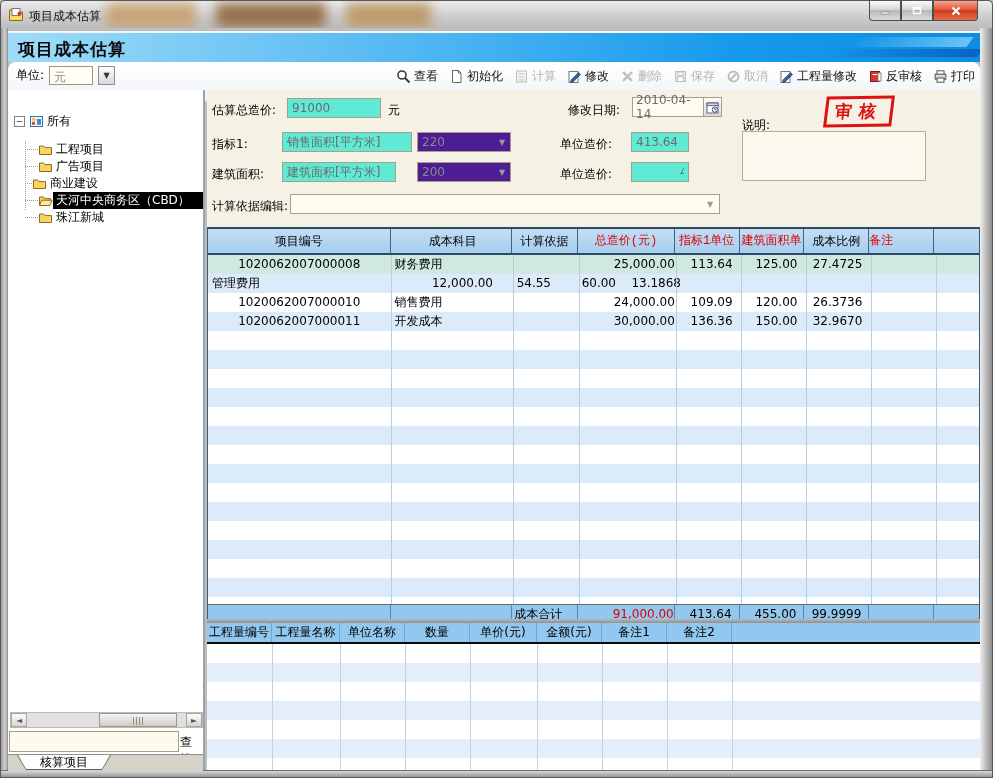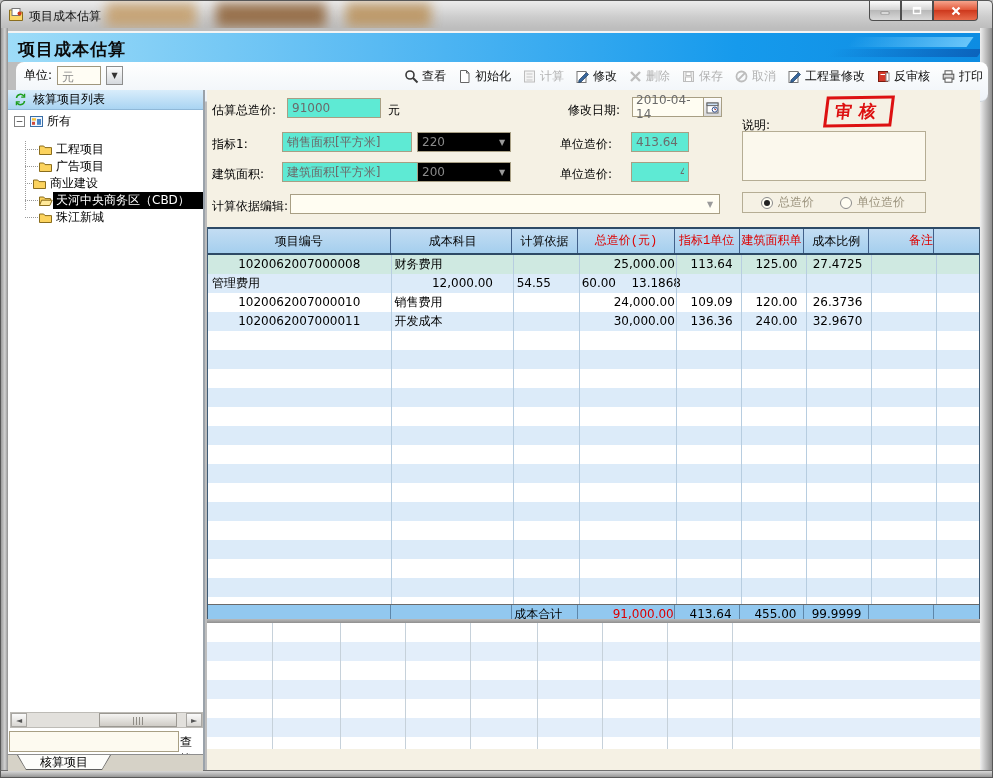--- a/index.html
+++ b/index.html
@@ -18,21 +18,21 @@
   .frame-right{position:absolute;left:980px;top:28px;width:13px;height:750px;border-right:1px solid #585858;box-sizing:border-box;background:linear-gradient(90deg,#efefef,#c2c2c2 45%,#8f8f8f);}
   .frame-bottom{position:absolute;left:0;top:770px;width:993px;height:8px;border:1px solid #585858;border-top:1px solid #6f6f6f;box-sizing:border-box;background:linear-gradient(#d8d8d8,#969696);}
 
   
   .banner{position:absolute;left:8px;top:31px;width:972px;height:31px;background:linear-gradient(90deg,#9edcf8,#4cb4f2 45%,#169aec 75%,#0d8ce2);border-top:2px solid #f4f4f4;box-sizing:border-box;overflow:hidden;}
   .banner-title{position:absolute;left:10px;top:5px;font-size:17px;font-weight:bold;color:#0b0b0b;letter-spacing:1px;}
   .banner-art1{position:absolute;right:10px;top:4px;width:120px;height:10px;background:linear-gradient(90deg,transparent,#7fd4ff);transform:skewX(-35deg);opacity:.8;}
   .banner-art2{position:absolute;right:0;top:16px;width:150px;height:8px;background:linear-gradient(90deg,transparent,#0b5fb8);transform:skewX(-35deg);opacity:.9;}
 
   
-  .toolbar{position:absolute;left:16px;top:62px;width:972px;height:40px;background:linear-gradient(#ffffff,#eef3f8);border-bottom:1px solid #cfd6dd;box-sizing:border-box;border-radius:8px;}
+  .toolbar{position:absolute;left:8px;top:62px;width:972px;height:40px;background:linear-gradient(#ffffff,#eef3f8);border-bottom:1px solid #cfd6dd;box-sizing:border-box;border-radius:8px;}
   .unit-group{position:absolute;left:8px;top:4px;display:flex;align-items:center;gap:5px;}
   .unit-field{width:44px;height:19px;background:#fffdf4;border:1px solid #9f967d;box-sizing:border-box;color:#8a8a8a;padding:2px 4px;display:inline-block;}
   .unit-btn{width:17px;height:19px;border:1px solid #8d8d8d;background:linear-gradient(#fdfdfd,#d5d9de);display:inline-flex;align-items:center;justify-content:center;color:#333;font-size:8px;box-sizing:border-box;}
   .tool-buttons{position:absolute;right:4px;top:0;height:28px;display:flex;align-items:center;gap:9px;}
   .tool-btn{display:flex;align-items:center;gap:3px;cursor:default;padding:2px 1px;}
   .tool-btn span{color:#111;}
   .tool-btn.disabled span{color:#b2b2b2;}
 
   
   .sidebar{position:absolute;left:8px;top:90px;width:197px;height:680px;background:#ffffff;border-right:2px solid #9aa2aa;box-sizing:border-box;}
@@ -54,21 +54,21 @@
   .find-input{position:absolute;left:1px;top:1px;width:170px;height:21px;background:#fdfaf0;border:1px solid #a89f84;box-sizing:border-box;font:inherit;color:#555;padding:0 4px;}
   .find-label{position:absolute;left:172px;top:4px;color:#000;}
   .tab-row{position:absolute;left:0;top:664px;width:195px;height:16px;background:#d6d2c7;border-top:1px solid #8e8e8e;}
   .tab-outer{position:absolute;left:9px;top:0;width:94px;height:15px;background:#5f5f5f;clip-path:polygon(0 0,100% 0,calc(100% - 9px) 100%,9px 100%);}
   .tab-inner{position:absolute;left:1px;top:0;width:92px;height:14px;background:#fdfdfb;clip-path:polygon(0 0,100% 0,calc(100% - 8px) 100%,8px 100%);display:flex;align-items:center;justify-content:center;}
 
   
   .content{position:absolute;left:207px;top:90px;width:773px;height:680px;background:#f5f1e4;}
   .flabel{position:absolute;color:#000;}
   .finput{position:absolute;background:#5eead4;border:1px solid #a89f84;box-sizing:border-box;color:#6b6b6b;padding:2px 4px;font:inherit;height:20px;}
-  .fselect{position:absolute;background:#000000;border:1px solid #a89f84;box-sizing:border-box;height:20px;color:#8a8a8a;display:flex;align-items:center;}
+  .fselect{position:absolute;background:#4c1d95;border:1px solid #a89f84;box-sizing:border-box;height:20px;color:#8a8a8a;display:flex;align-items:center;}
   .fselect .val{flex:1;padding:0 4px;}
   .fselect .arr{width:16px;text-align:center;color:#9a9a9a;font-size:8px;}
   .date-box{position:absolute;left:425px;top:7px;width:90px;height:20px;background:#fffdf2;border:1px solid #a89f84;box-sizing:border-box;display:flex;align-items:center;}
   .date-box .val{flex:1;padding:0 3px;color:#6b6b6b;}
   .cal-btn{width:17px;height:18px;background:linear-gradient(#fdfdfd,#d9d9d9);border-left:1px solid #a89f84;display:flex;align-items:center;justify-content:center;}
   .stamp{position:absolute;left:618px;top:6px;border:3px solid #dd1111;color:#dd1111;font-size:17px;font-weight:bold;padding:1px 7px;letter-spacing:7px;transform:skewX(-8deg) rotate(-1deg);background:rgba(255,255,255,.0);}
   .desc-area{position:absolute;left:535px;top:41px;width:184px;height:50px;background:#fbf8ed;border:1px solid #b5ad94;box-sizing:border-box;resize:none;font:inherit;color:#555;}
   .radio-group{position:absolute;left:535px;top:102px;width:184px;height:21px;border:1px solid #b5ad94;box-sizing:border-box;display:flex;align-items:center;gap:26px;padding-left:18px;}
   .radio{display:flex;align-items:center;gap:5px;color:#9a927c;}
   .rdot{width:10px;height:10px;border-radius:50%;border:1px solid #8a8a8a;background:#fffdf2;position:relative;}
@@ -241,29 +241,20 @@
             <rect x="4" y="1.8" width="7" height="4" fill="#fff" stroke="#555"></rect>
             <rect x="2.2" y="5.2" width="10.6" height="5" fill="#d9d9d9" stroke="#555"></rect>
             <rect x="4" y="9" width="7" height="4.2" fill="#fff" stroke="#555"></rect>
           </svg>
         <span>打印</span>
       </div>
     </div>
   </div>
 
   <div class="sidebar">
-    <div class="side-header">
-      <svg width="13" height="13" viewBox="0 0 13 13">
-          <path d="M2.5 5 A4 4 0 0 1 10 3.4" fill="none" stroke="#1f9e1f" stroke-width="1.5"></path>
-          <path d="M10.6 0.8 L10.6 4.2 L7.2 4.2" fill="none" stroke="#1f9e1f" stroke-width="1.3"></path>
-          <path d="M10.5 8 A4 4 0 0 1 3 9.6" fill="none" stroke="#1f9e1f" stroke-width="1.5"></path>
-          <path d="M2.4 12.2 L2.4 8.8 L5.8 8.8" fill="none" stroke="#1f9e1f" stroke-width="1.3"></path>
-        </svg>
-      <span>核算项目列表</span>
-    </div>
     <div class="tree">
       <div class="tree-vline"></div>
       <div class="tree-row" style="left:6px;top:2px;">
         <span class="expand-box">−</span>
         <svg style="margin-left:4px" width="15" height="15" viewBox="0 0 15 15">
             <rect x="1.5" y="2.5" width="12" height="10" fill="#eef6ff" stroke="#3b6ea5"></rect>
             <rect x="3" y="4.2" width="4" height="2.4" fill="#f6c33c"></rect>
             <rect x="3" y="7.8" width="3" height="3" fill="#d24a3a"></rect>
             <rect x="8" y="5" width="4" height="5.8" fill="#4a86c8"></rect>
           </svg>
@@ -361,58 +352,48 @@
     <span class="flabel" style="left:5px;top:46px;">指标1:</span>
     <input class="finput" style="left: 75px; top: 42px; width: 130px;" value="销售面积[平方米]">
     <div class="fselect" style="left:210px;top:42px;width:94px;">
       <span class="val">220</span>
       <span class="arr">▼</span>
     </div>
     <span class="flabel" style="left:353px;top:46px;">单位造价:</span>
     <input class="finput" style="left: 424px; top: 42px; width: 58px;" value="413.64">
 
     <span class="flabel" style="left:5px;top:76px;">建筑面积:</span>
-    <input class="finput" style="left: 75px; top: 72px; width: 136px;" value="建筑面积[平方米]">
+    <input class="finput" style="left: 75px; top: 72px; width: 114px;" value="建筑面积[平方米]">
     <div class="fselect" style="left:210px;top:72px;width:94px;">
       <span class="val">200</span>
       <span class="arr">▼</span>
     </div>
     <span class="flabel" style="left:353px;top:76px;">单位造价:</span>
     <input class="finput" style="left: 424px; top: 72px; width: 58px; padding-left: 48px;" value="455">
 
     <span class="flabel" style="left:535px;top:27px;">说明:</span>
     <textarea class="desc-area" style=""></textarea>
 
     <span class="flabel" style="left:5px;top:108px;">计算依据编辑:</span>
     <div class="combo">
       <span class="val"></span>
       <span class="arr">▼</span>
     </div>
 
-    <div class="radio-group">
-      <span class="radio">
-          <span class="rdot on"></span>
-          <span>总造价</span>
-        </span>
-      <span class="radio">
-          <span class="rdot"></span>
-          <span>单位造价</span>
-        </span>
-    </div>
 
     <div class="main-grid">
       <div class="mg-header">
         <div class="hc mc0">项目编号</div>
         <div class="hc mc1">成本科目</div>
         <div class="hc mc2">计算依据</div>
         <div class="hc mc3 red" style="text-align:center;padding-right:0;">总造价(元)</div>
         <div class="hc mc4 red" style="text-align:center;padding-right:0;">指标1单位</div>
         <div class="hc mc5 red" style="text-align:center;padding-right:0;">建筑面积单</div>
         <div class="hc mc6" style="text-align:center;padding-right:0;">成本比例</div>
-        <div class="hc mc7 red" style="text-align:right;">备注</div>
+        <div class="hc mc7 red" style="text-align:left;">备注</div>
         <div class="hc mc8"></div>
       </div>
       <div class="mg-body">
         <div class="mg-row sel">
           <div class="mc0">1020062007000008</div>
             <div class="mc1">财务费用</div>
             <div class="mc2"></div>
             <div class="mc3">25,000.00</div>
             <div class="mc4">113.64</div>
             <div class="mc5">125.00</div>
@@ -440,21 +421,21 @@
             <div class="mc6">26.3736</div>
             <div class="mc7"></div>
             <div class="mc8"></div>
         </div>
         <div class="mg-row blue">
           <div class="mc0">1020062007000011</div>
             <div class="mc1">开发成本</div>
             <div class="mc2"></div>
             <div class="mc3">30,000.00</div>
             <div class="mc4">136.36</div>
-            <div class="mc5">240.00</div>
+            <div class="mc5">150.00</div>
             <div class="mc6">32.9670</div>
             <div class="mc7"></div>
             <div class="mc8"></div>
         </div>
         <div class="mg-div" style="left:183px;"></div>
         <div class="mg-div" style="left:305px;"></div>
         <div class="mg-div" style="left:371px;"></div>
         <div class="mg-div" style="left:468px;"></div>
         <div class="mg-div" style="left:533px;"></div>
         <div class="mg-div" style="left:598px;"></div>
@@ -470,20 +451,31 @@
         <div class="mc5">455.00</div>
         <div class="mc6">99.9999</div>
         <div class="mc7"></div>
         <div class="mc8"></div>
       </div>
     </div>
 
     <div class="splitter"></div>
 
     <div class="bottom-grid">
+      <div class="bg-header">
+        <div class="hc bc0">工程量编号</div>
+        <div class="hc bc1">工程量名称</div>
+        <div class="hc bc2">单位名称</div>
+        <div class="hc bc3">数量</div>
+        <div class="hc bc4">单价(元)</div>
+        <div class="hc bc5">金额(元)</div>
+        <div class="hc bc6">备注1</div>
+        <div class="hc bc7">备注2</div>
+        <div class="hc fill"></div>
+      </div>
       <div class="bg-body">
         <div class="bg-div" style="left:65px;"></div>
         <div class="bg-div" style="left:133px;"></div>
         <div class="bg-div" style="left:198px;"></div>
         <div class="bg-div" style="left:263px;"></div>
         <div class="bg-div" style="left:330px;"></div>
         <div class="bg-div" style="left:395px;"></div>
         <div class="bg-div" style="left:460px;"></div>
         <div class="bg-div" style="left:525px;"></div>
       </div>

